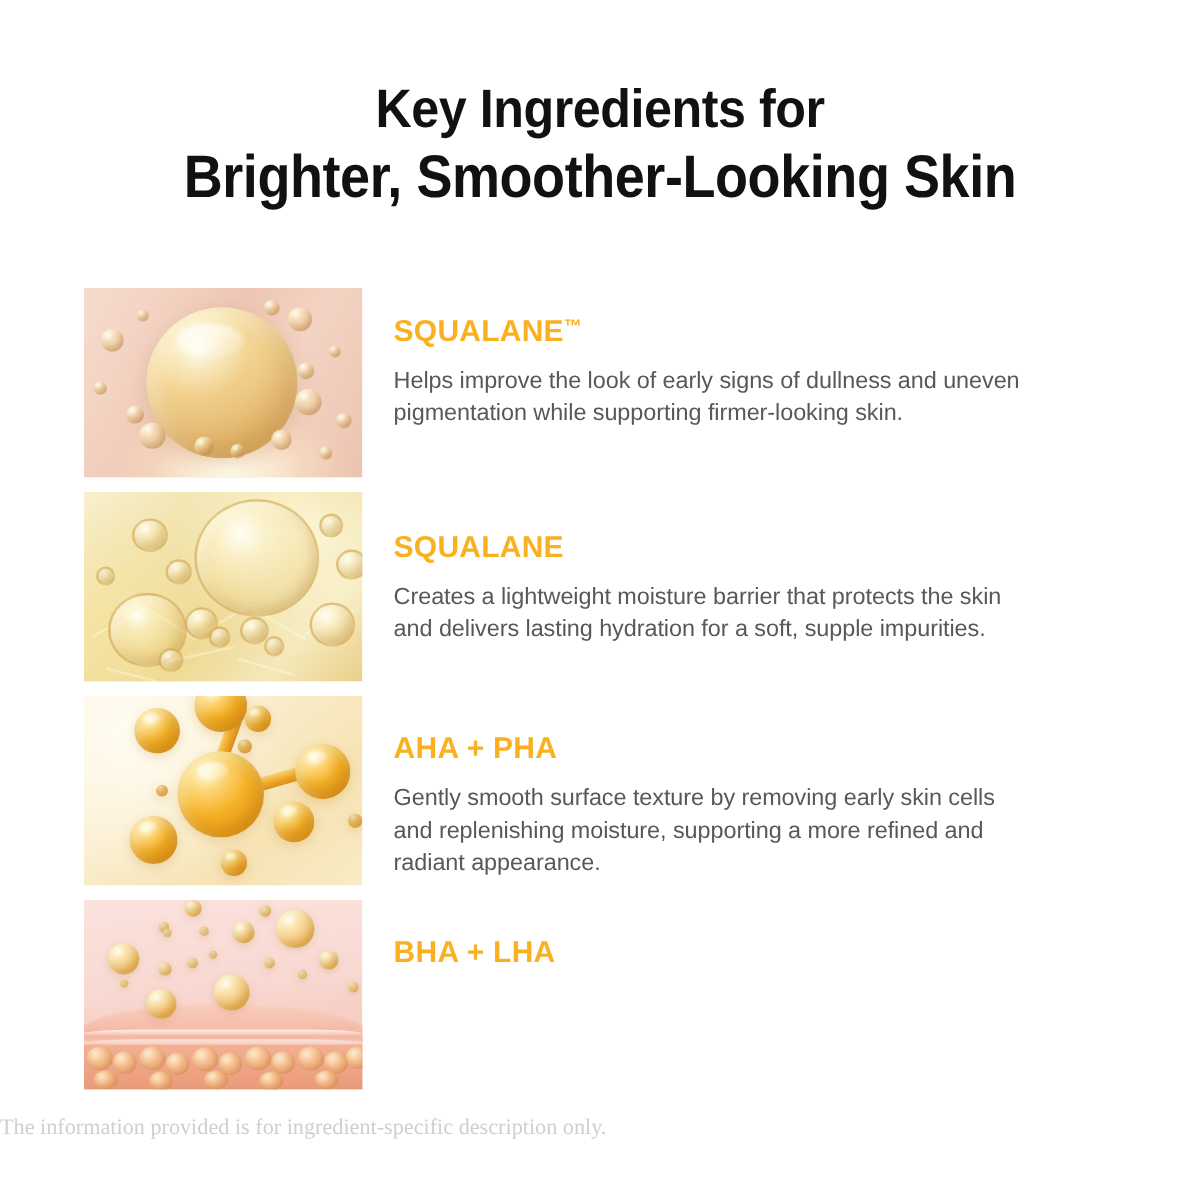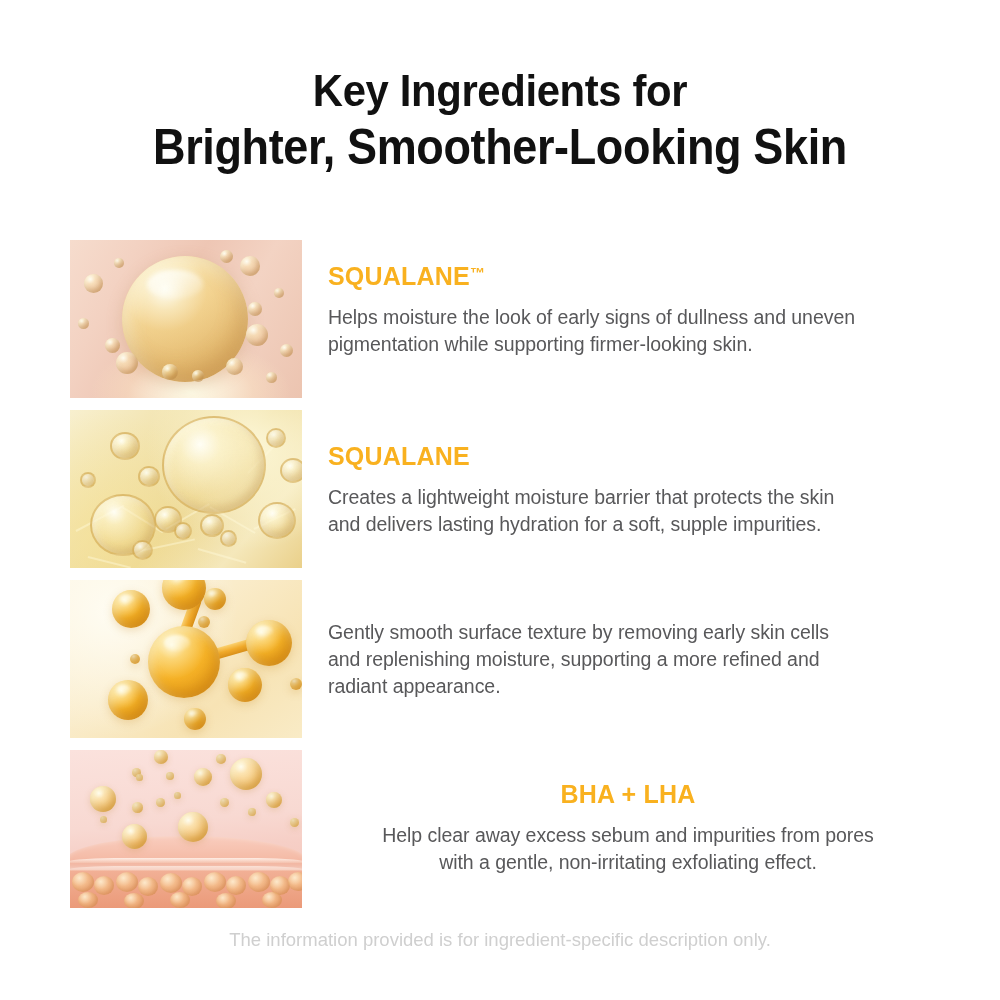--- a/index.html
+++ b/index.html
@@ -238,31 +238,30 @@
     font-size: 19.5px;
     line-height: 27px;
     letter-spacing: -0.05px;
     white-space: pre-line;
   }
 
   
   .row-1 .copy { top: 18px; }
   .row-2 .copy { top: 28px; }
   .row-3 .copy { top: 26px; }
-  .row-4 .copy { top: 26px; text-align: center; }
+  .row-4 .copy { top: 26px; }
 
   
   .footer-note {
     position: absolute;
     left: 0;
     top: 928px;
     width: 1000px;
-    text-align: center;
     color: #cfcfcf;
-    font-family: Liberation Sans, sans-serif;
+    font-family: Liberation Serif, serif;
     font-size: 18.5px;
     line-height: 24px;
   }
 </style>
 </head>
 <body>
 
 <div class="page">
 
   <div class="title-block">
@@ -288,21 +287,21 @@
           <div class="bub" style="left:178px; top:62px;  width:14px; height:14px;"></div>
           <div class="bub" style="left:176px; top:84px;  width:22px; height:22px;"></div>
           <div class="bub" style="left:204px; top:48px;  width:10px; height:10px;"></div>
           <div class="bub" style="left:210px; top:104px; width:13px; height:13px;"></div>
           <div class="bub" style="left:156px; top:118px; width:17px; height:17px;"></div>
           <div class="bub" style="left:196px; top:132px; width:11px; height:11px;"></div>
         </div>
       </div>
       <div class="copy">
         <p class="ing-name"><span>SQUALANE</span><span class="tm">™</span></p>
-        <p class="ing-desc">Helps moisture the look of early signs of dullness and uneven
+        <p class="ing-desc">Helps improve the look of early signs of dullness and uneven
 pigmentation while supporting firmer-looking skin.</p>
       </div>
     </div>
 
     <div class="ingredient-row row-2">
       <div class="thumb">
         <div class="thumb-art art-squalane">
           <div class="hexnet">
             <span style="left:6px;   top:120px; width:54px; transform:rotate(-28deg);"></span>
             <span style="left:52px;  top:96px;  width:48px; transform:rotate(32deg);"></span>
@@ -348,20 +347,21 @@
           <div class="mol" style="left:134px; top:8px;   width:22px; height:22px;"></div>
           <div class="mol" style="left:38px;  top:100px; width:40px; height:40px;"></div>
           <div class="mol" style="left:158px; top:88px;  width:34px; height:34px;"></div>
           <div class="mol" style="left:114px; top:128px; width:22px; height:22px;"></div>
           <div class="mol" style="left:128px; top:36px;  width:12px; height:12px;"></div>
           <div class="mol" style="left:60px;  top:74px;  width:10px; height:10px;"></div>
           <div class="mol" style="left:220px; top:98px;  width:12px; height:12px;"></div>
         </div>
       </div>
       <div class="copy">
+        <p class="ing-name"><span>AHA + PHA</span><span class="tm"></span></p>
         <p class="ing-desc">Gently smooth surface texture by removing early skin cells
 and replenishing moisture, supporting a more refined and
 radiant appearance.</p>
       </div>
     </div>
 
     <div class="ingredient-row row-4">
       <div class="thumb">
         <div class="thumb-art art-bha">
           <div class="skin-deep"></div>
@@ -401,22 +401,20 @@
           <div class="drop" style="left:86px;  top:48px;  width:9px;  height:9px;"></div>
           <div class="drop" style="left:62px;  top:52px;  width:11px; height:11px;"></div>
           <div class="drop" style="left:150px; top:48px;  width:9px;  height:9px;"></div>
           <div class="drop" style="left:178px; top:58px;  width:8px;  height:8px;"></div>
           <div class="drop" style="left:220px; top:68px;  width:9px;  height:9px;"></div>
           <div class="drop" style="left:30px;  top:66px;  width:7px;  height:7px;"></div>
         </div>
       </div>
       <div class="copy">
         <p class="ing-name"><span>BHA + LHA</span><span class="tm"></span></p>
-        <p class="ing-desc">Help clear away excess sebum and impurities from pores
-with a gentle, non-irritating exfoliating effect.</p>
       </div>
     </div>
 
   </div>
 
   <div class="footer-note">The information provided is for ingredient-specific description only.</div>
 
 </div>
 
 </body></html>

